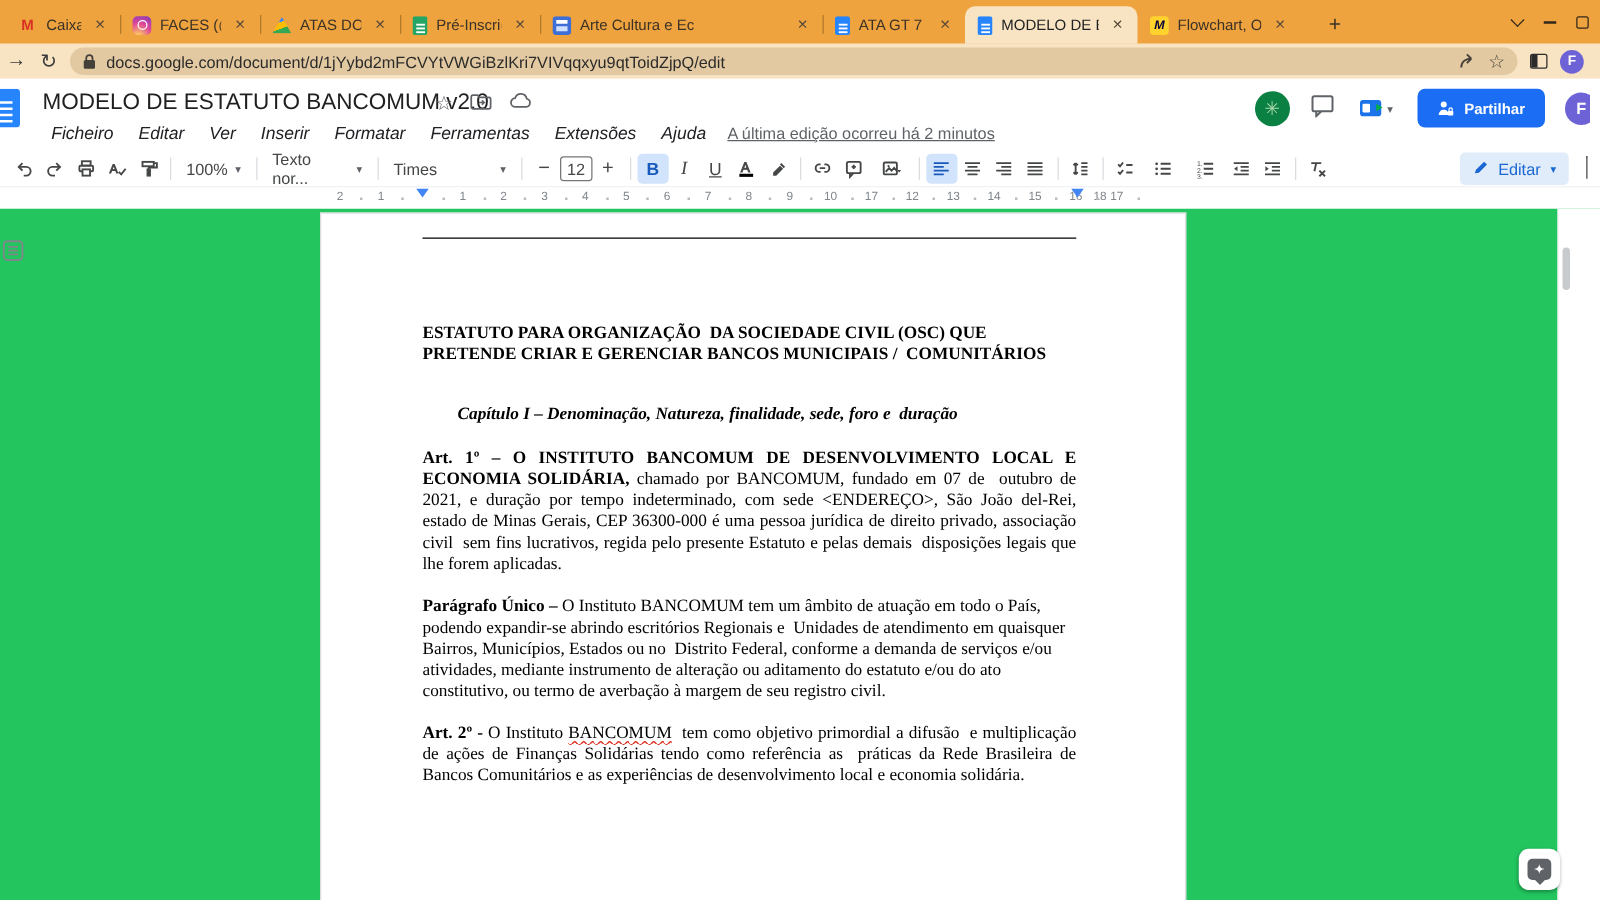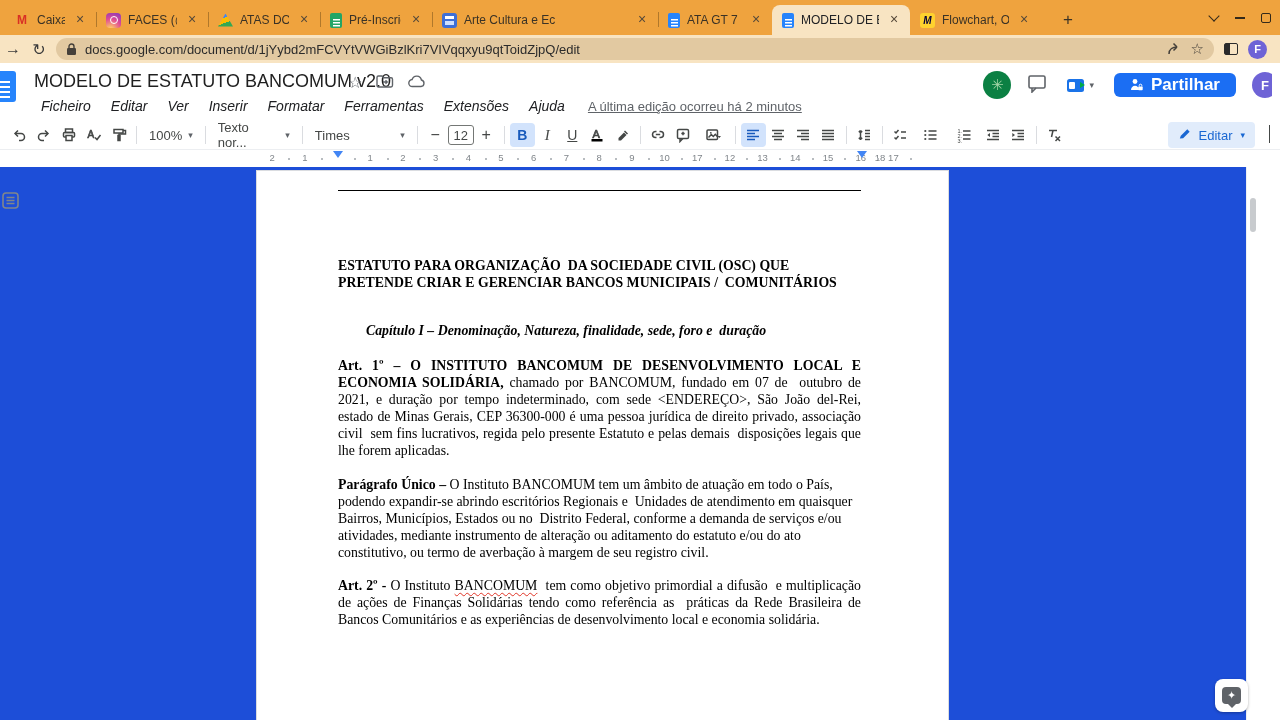--- a/index.html
+++ b/index.html
@@ -54,31 +54,31 @@
   
   .docshead { position:absolute; left:0; top:63px; width:1280px; height:58px; background:#fff; }
   .docslogo { position:absolute; left:-8px; top:8px; width:24px; height:31px; background:#2684FC; border-radius:3px;
               background-repeat:no-repeat;
               background-image:linear-gradient(#fff 0 0),linear-gradient(#fff 0 0),linear-gradient(#fff 0 0),linear-gradient(#fff 0 0);
               background-size:12px 2px; background-position:6px 10px,6px 15px,6px 20px,6px 25px; }
   .doctitle { position:absolute; left:34px; top:8px; font-size:18px; color:#1f1f1f; white-space:nowrap; }
   .title-ics { position:absolute; left:348px; top:10px; display:flex; gap:14px; color:#5f6368; align-items:center; }
   .menubar { position:absolute; left:34px; top:33px; display:flex; gap:6px; font-size:14px; color:#202124; }
   .menubar .mi { padding:2px 7px; border-radius:4px;font-style:italic; }
-  .lastedit { font-size:13px; color:#5f6368; text-decoration:underline; margin-left:10px; padding-top:3px; white-space:nowrap; }
+  .lastedit { font-size:13px; color:#5f6368; text-decoration:underline; margin-left:4px; padding-top:3px; white-space:nowrap; }
   .head-right { position:absolute; right:8px; top:8px; display:flex; align-items:center; gap:16px; }
   .av-green { width:28px; height:28px; border-radius:50%; background:#0B8043; color:#A5D6A7; font-size:15px;
               display:flex; align-items:center; justify-content:center; }
   .meetpill { display:flex; align-items:center; gap:5px; padding:0 4px; }
   .meetcam { width:17px; height:13px; background:#1a73e8; border-radius:2.5px; position:relative; }
   .meetcam::before { content:""; position:absolute; right:-1px; top:3px; width:0; height:0;
                      border-top:3.5px solid transparent; border-bottom:3.5px solid transparent; border-left:5px solid #00ac47; }
   .meetcam::after { content:""; position:absolute; left:2px; top:3px; width:6px; height:7px; background:#fff; border-radius:1px; }
-  .sharebtn { display:flex; align-items:center; gap:8px; background:#1B6EF3; color:#fff; font-size:17px; font-weight:bold;
-              height:24px; padding:0 16px; border-radius:6px; border:none; }
+  .sharebtn { display:flex; align-items:center; gap:8px; background:#1B6EF3; color:#fff; font-size:12px; font-weight:bold;
+              height:31px; padding:0 16px; border-radius:6px; border:none; }
   .caret { font-size:9px; color:#5f6368; }
   .halfavatar { width:20px; height:28px; overflow:hidden; }
   .halfavatar .avatar-f { width:26px; height:26px; margin:1px 0 0 0; font-size:13px; }
 
   
   .toolbar { position:absolute; left:0; top:121px; width:1280px; height:29px; background:#fff; display:flex; align-items:center;
              padding-left:6px; border-bottom:1px solid #eceef1; }
   .tbtn { width:25px; height:24px; border-radius:4px; display:flex; align-items:center; justify-content:center; color:#444746; flex:none; }
   .tbtn.on { background:#D2E3FC; color:#185ABC; }
   .tbtn svg { display:block; }
@@ -95,21 +95,21 @@
   .chevup { width:8px; height:8px; border-left:1.8px solid #444746; border-top:1.8px solid #444746; transform:rotate(45deg); margin-top:3px; }
 
   
   .ruler { position:absolute; left:0; top:150px; width:1280px; height:17px; background:#fff; }
   .rlabel { position:absolute; top:2px; font-size:9.5px; color:#80868b; transform:translateX(-50%); }
   .rdot { position:absolute; top:8px; width:2px; height:2px; background:#b8bcc0; }
   .rmark { position:absolute; top:1px; width:0; height:0; border-left:5px solid transparent; border-right:5px solid transparent;
            border-top:7px solid #4285F4; }
 
   
-  .canvas { position:absolute; left:0; top:167px; width:1280px; height:553px; background:#1d4ed8; }
+  .canvas { position:absolute; left:0; top:167px; width:1280px; height:553px; background:#22c55e; }
   .outline-btn { position:absolute; left:2px; top:25px; color:#5f6368; }
   .page { position:absolute; left:256px; top:3px; width:693px; height:560px; background:#fff;
           border:1px solid #DADCE0; border-bottom:none; padding:19px 88px 0 81px; }
   .dochr { border-top:1.6px solid #000; width:523px; }
   .para { font-family:"Liberation Serif", serif; font-size:13.8px; line-height:17px; color:#000;
           width:523px; white-space:pre-wrap; }
   .para .b { font-weight:bold; } .para .i { font-style:italic;margin-left:28px; }
   .para .wavy { text-decoration:underline; text-decoration-style:wavy; text-decoration-color:#e03426;
                 text-decoration-thickness:1px; text-underline-offset:2px; }
   .j { text-align:justify; }

